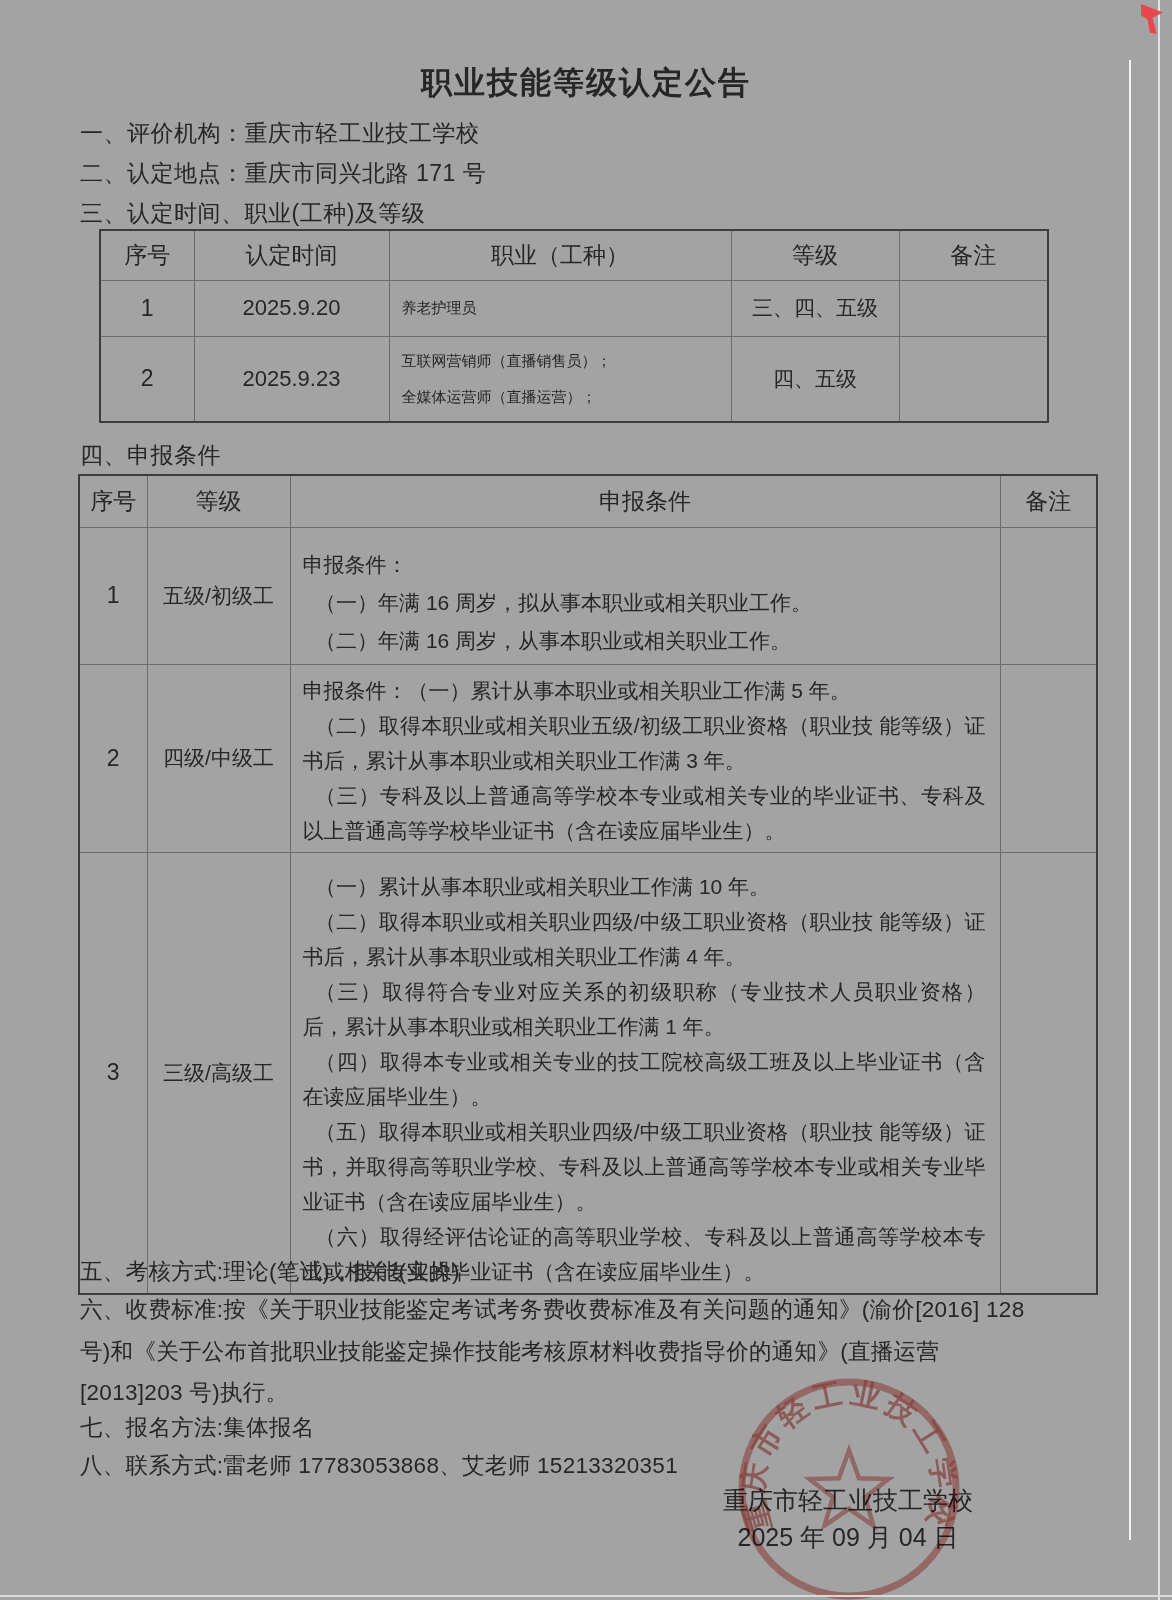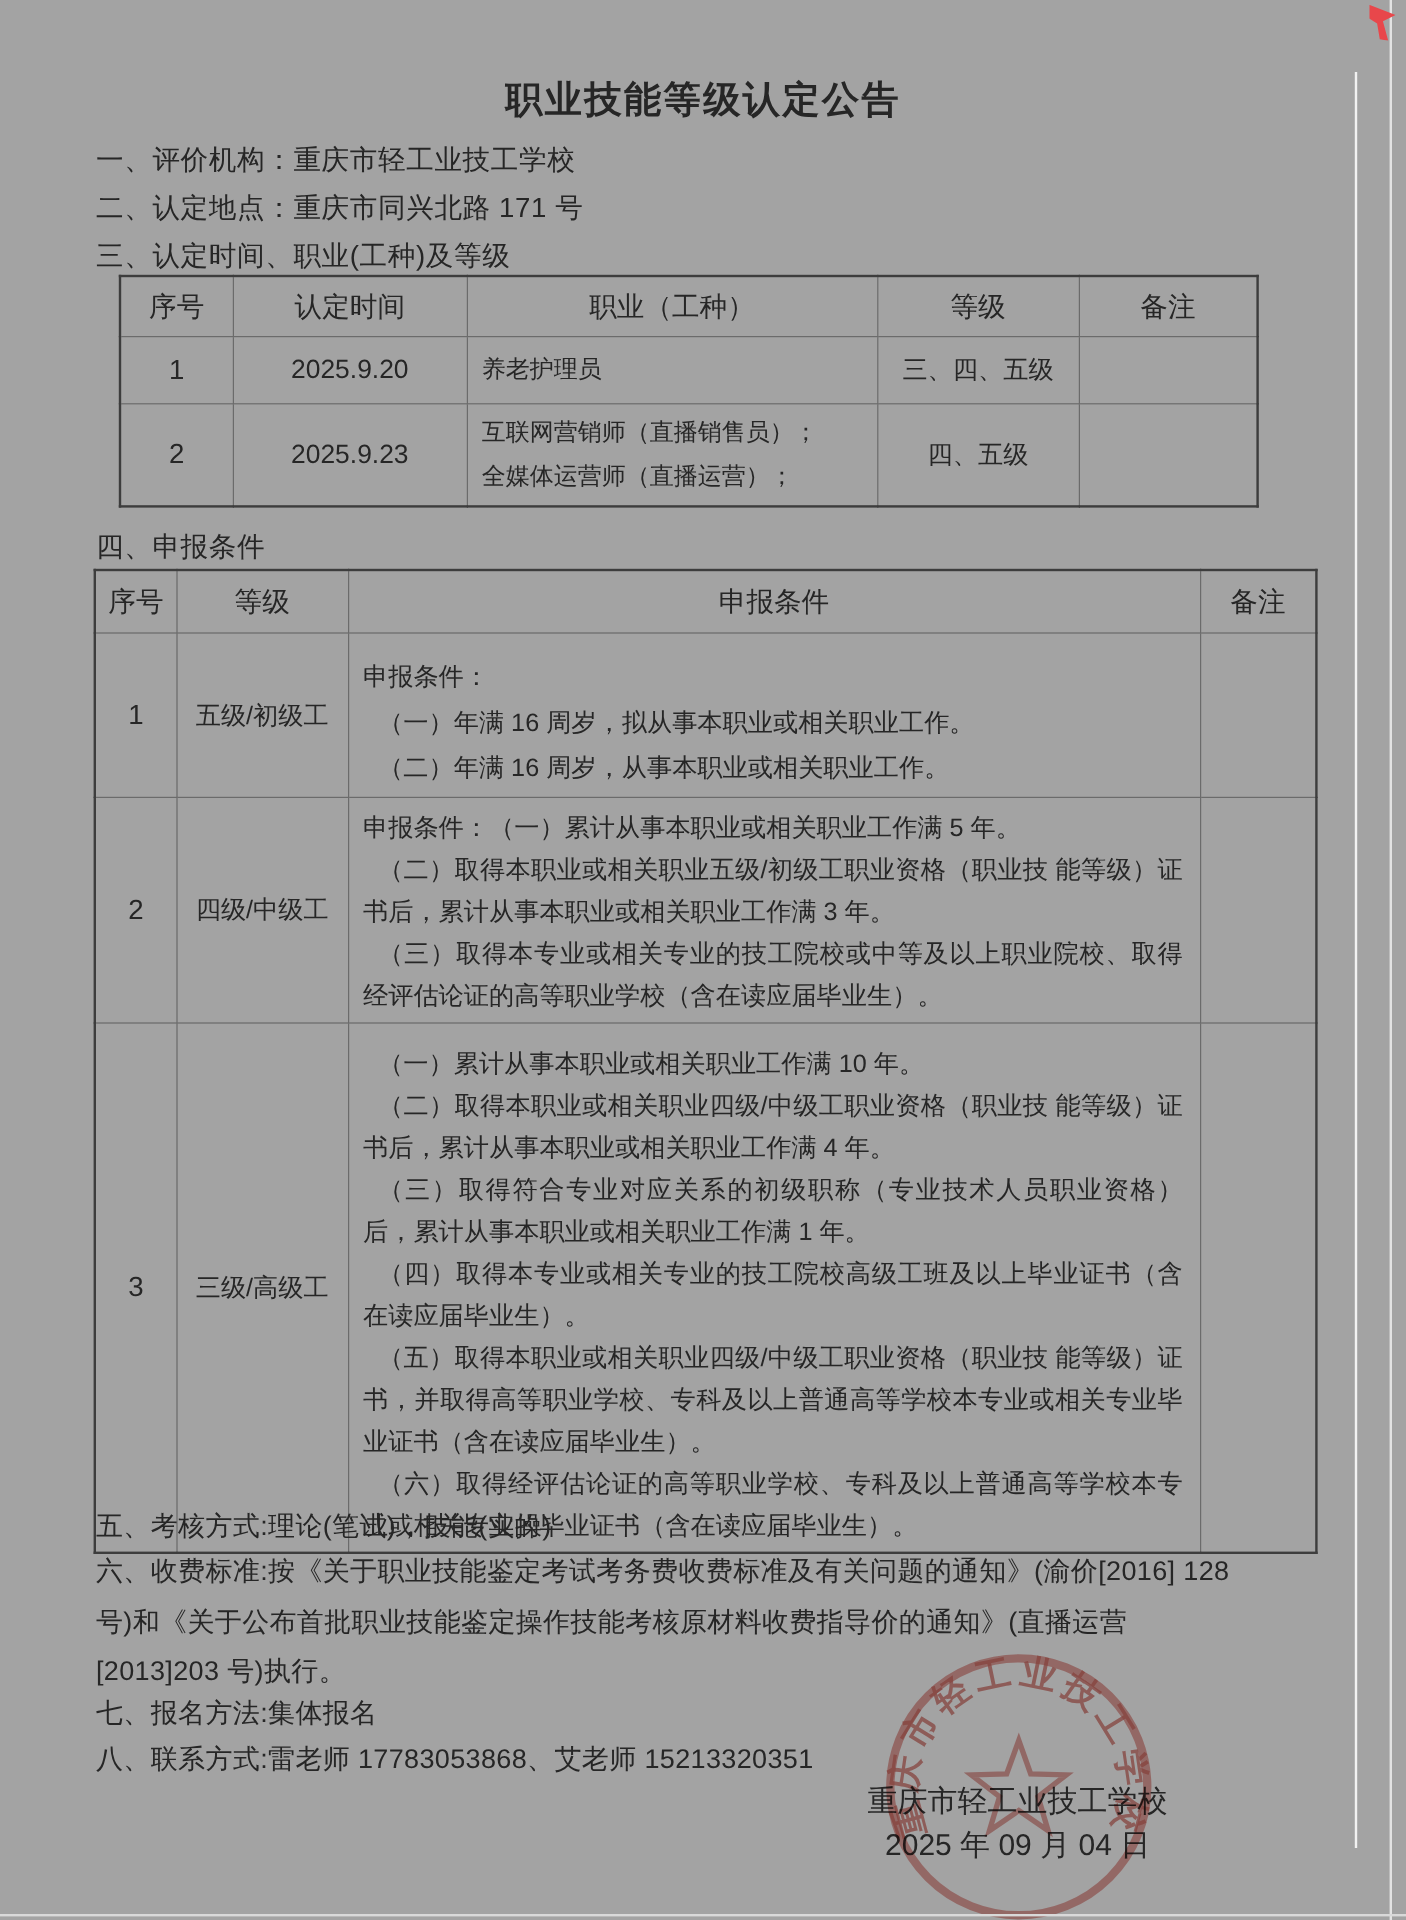--- a/index.html
+++ b/index.html
@@ -26,21 +26,21 @@
     border:1px solid #6b6b6b;
     font-weight:normal;vertical-align:middle;text-align:center;
     overflow:hidden;padding:0;
   }
   .tbl{position:absolute;}
   .tbl table{width:100%;height:100%;}
   .tbl .outer{border:2px solid #3d3d3d;}
   .th-cell{font-size:23px;}
   .seq-cell{font-size:23px;}
   .date-cell{font-size:22px;}
-  .occ-cell{text-align:left;padding:6px 12px;font-size:20px;line-height:36px;}
+  .occ-cell{text-align:left;padding:6px 12px;font-size:15px;line-height:36px;}
   .lvl-cell{font-size:21px;margin-left:15px;}
   .level-cell{font-size:21px;}
   .cond-cell{
     text-align:left;vertical-align:top;padding:8px 14px 4px 12px;
     font-size:21px;line-height:35px;
   }
   .cond-cell p{margin:0;text-align:justify;}
   .cond-cell p.ind{text-indent:.6em;}
   .r1 .cond-cell{line-height:38px;padding-top:18px;}
   
@@ -141,21 +141,21 @@
           <p class="ind">（二）年满 16 周岁，从事本职业或相关职业工作。</p>
         </td>
         <td></td>
       </tr>
       <tr style="height:177px">
         <td class="seq-cell">2</td>
         <td class="level-cell">四级/中级工</td>
         <td class="cond-cell">
           <p>申报条件：（一）累计从事本职业或相关职业工作满 5 年。</p>
           <p class="ind">（二）取得本职业或相关职业五级/初级工职业资格（职业技 能等级）证书后，累计从事本职业或相关职业工作满 3 年。</p>
-          <p class="ind">（三）取得本专业或相关专业的技工院校或中等及以上职业院校、取得经评估论证的高等职业学校（含在读应届毕业生）。</p>
+          <p class="ind">（三）专科及以上普通高等学校本专业或相关专业的毕业证书、专科及以上普通高等学校毕业证书（含在读应届毕业生）。</p>
         </td>
         <td></td>
       </tr>
       <tr style="height:424px">
         <td class="seq-cell">3</td>
         <td class="level-cell">三级/高级工</td>
         <td class="cond-cell" style="padding-top:16px;">
           <p class="ind">（一）累计从事本职业或相关职业工作满 10 年。</p>
           <p class="ind">（二）取得本职业或相关职业四级/中级工职业资格（职业技 能等级）证书后，累计从事本职业或相关职业工作满 4 年。</p>
           <p class="ind">（三）取得符合专业对应关系的初级职称（专业技术人员职业资格）后，累计从事本职业或相关职业工作满 1 年。</p>

